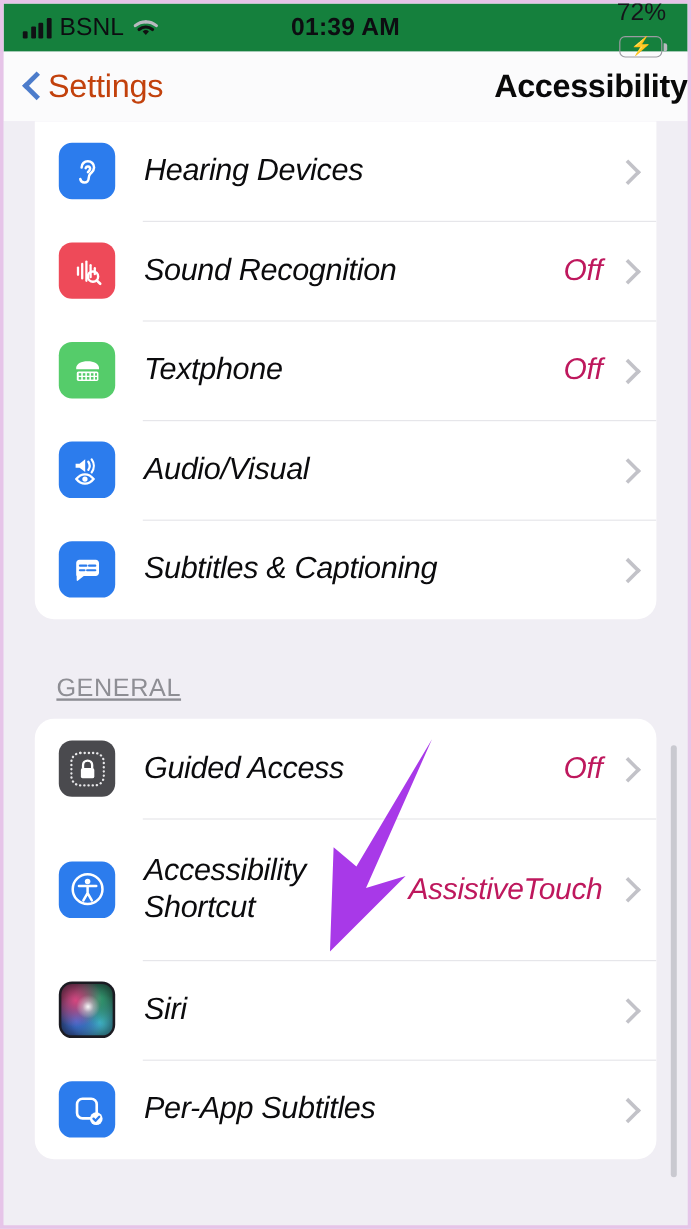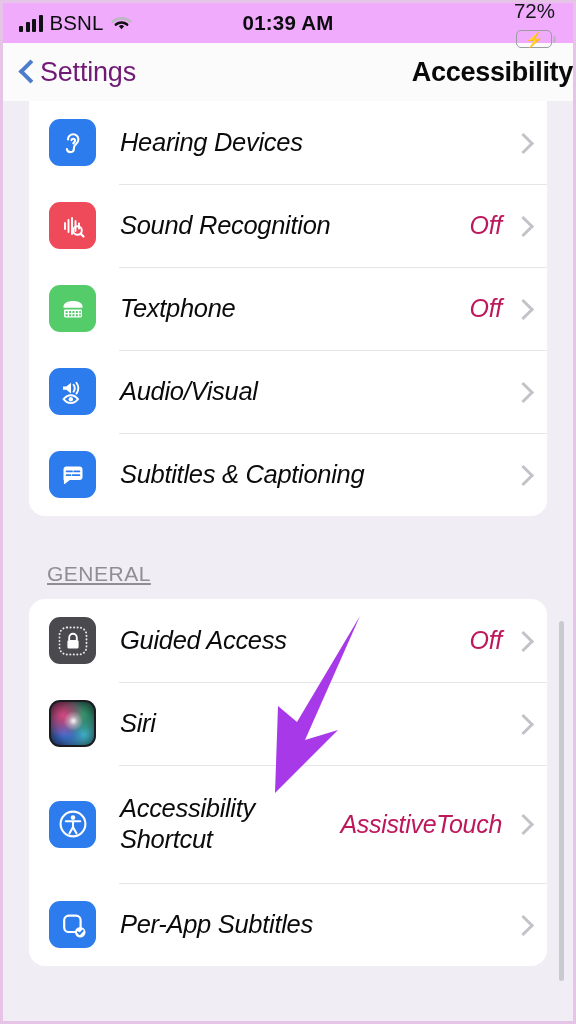--- a/index.html
+++ b/index.html
@@ -7,21 +7,21 @@
   body {
     font-family:"Liberation Sans", sans-serif;
     background:#f0eef4;
     border:3px solid #e6c4e8;
     overflow:hidden;
     position:relative;
   }
 
   
   .statusbar{
-    height:40px; background:#f0abfc;
+    height:40px; background:#15803d;
     display:flex; align-items:center; padding:0 18px 0 16px;
     position:relative;
   }
   .sb-left{ display:flex; align-items:center; gap:7px; }
   .bars{ display:flex; align-items:flex-end; gap:2.5px; height:17px; }
   .bars i{ display:block; width:4px; background:#101014; border-radius:1px; }
   .bars i:nth-child(1){ height:6px; }
   .bars i:nth-child(2){ height:9.5px; }
   .bars i:nth-child(3){ height:13px; }
   .bars i:nth-child(4){ height:17px; }
@@ -54,21 +54,21 @@
     padding:0 16px;
   }
   .back{ display:flex; align-items:center; gap:6px; cursor:pointer; }
   .back-chev{ width:15px; height:26px; position:relative; }
   .back-chev::before{
     content:""; position:absolute; left:3px; top:4px;
     width:13px; height:13px;
     border-left:4px solid #4c7ccb; border-bottom:4px solid #4c7ccb;
     transform:rotate(45deg);
   }
-  .back-label{ font-size:27px; color:#701a75; letter-spacing:-.2px; }
+  .back-label{ font-size:27px; color:#c2410c; letter-spacing:-.2px; }
   .nav-title{
     position:absolute; left:0; right:0; text-align:right;
     font-size:27px; font-weight:bold; color:#090909; letter-spacing:-.3px;
     pointer-events:none;
   }
 
   
   .content{
     position:absolute; top:98px; left:0; right:0; bottom:0;
     background:#f0eef4; overflow:hidden;
@@ -297,44 +297,44 @@
           <rect x="4.5" y="4.5" width="27" height="27" rx="7.5" fill="none" stroke="#e8e8ea" stroke-width="1.9" stroke-linecap="round" stroke-dasharray="0.2 3.3"></rect>
           <path d="M14.2 17.2v-2.6a3.8 3.8 0 0 1 7.6 0v2.6" fill="none" stroke="#fff" stroke-width="1.9"></path>
           <rect x="12.4" y="17" width="11.2" height="8.6" rx="1.6" fill="#fff"></rect>
         </svg>
       </span>
       <span class="label">Guided Access</span>
       <span class="value">Off</span>
       <span class="chev"></span>
     </div>
 
-    <div class="row">
-      <span class="ic ic-siri">
-        <span class="siri-orb"></span>
-      </span>
-      <span class="label">Siri</span>
-      <span class="value"></span>
-      <span class="chev"></span>
-    </div>
-
     <div class="row tall">
       <span class="ic ic-shortcut">
         <svg width="34" height="34" viewBox="0 0 34 34">
           <circle cx="17" cy="17" r="12.4" fill="none" stroke="#fff" stroke-width="2.1"></circle>
           <circle cx="17" cy="10.6" r="2.3" fill="#fff"></circle>
           <path d="M9.8 14.3h14.4" stroke="#fff" stroke-width="2.1" stroke-linecap="round"></path>
           <path d="M17 14.8v5.4l-3.5 6.1M17 20.2l3.5 6.1" stroke="#fff" stroke-width="2.1" stroke-linecap="round" fill="none"></path>
         </svg>
       </span>
       <span class="label">Accessibility Shortcut</span>
       <span class="value">AssistiveTouch</span>
       <span class="chev"></span>
     </div>
 
     <div class="row">
+      <span class="ic ic-siri">
+        <span class="siri-orb"></span>
+      </span>
+      <span class="label">Siri</span>
+      <span class="value"></span>
+      <span class="chev"></span>
+    </div>
+
+    <div class="row">
       <span class="ic ic-perapp">
         <svg width="32" height="32" viewBox="0 0 32 32">
           <rect x="7.2" y="6.6" width="16.4" height="16.4" rx="4.6" fill="none" stroke="#fff" stroke-width="2.2"></rect>
           <circle cx="23.2" cy="23.2" r="5.3" fill="#fff"></circle>
           <path d="M20.9 23.2l1.7 1.8 3.1-3.4" fill="none" stroke="#2c7ced" stroke-width="1.9" stroke-linecap="round" stroke-linejoin="round"></path>
         </svg>
       </span>
       <span class="label">Per-App Subtitles</span>
       <span class="value"></span>
       <span class="chev"></span>

